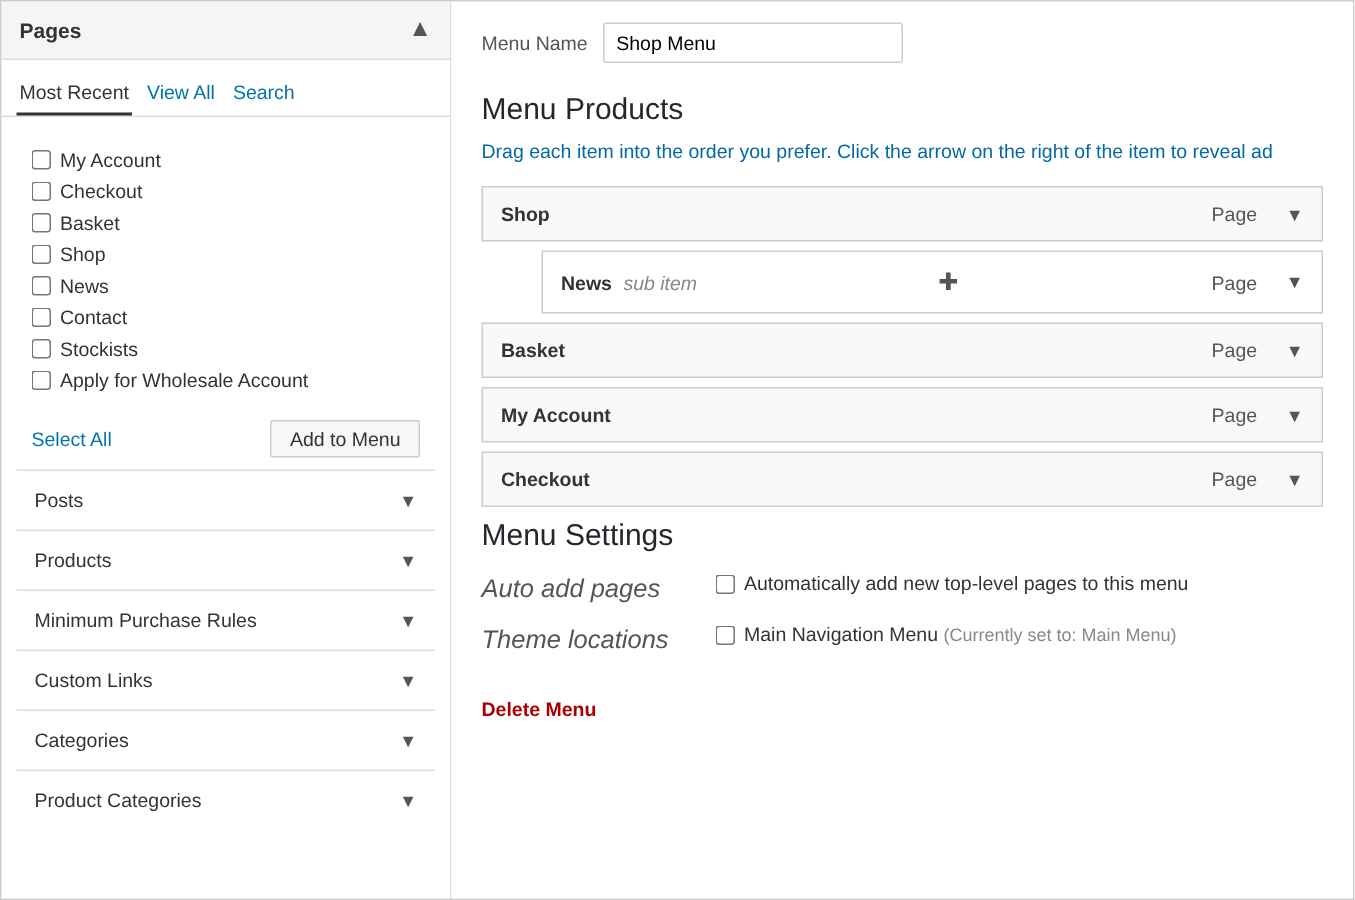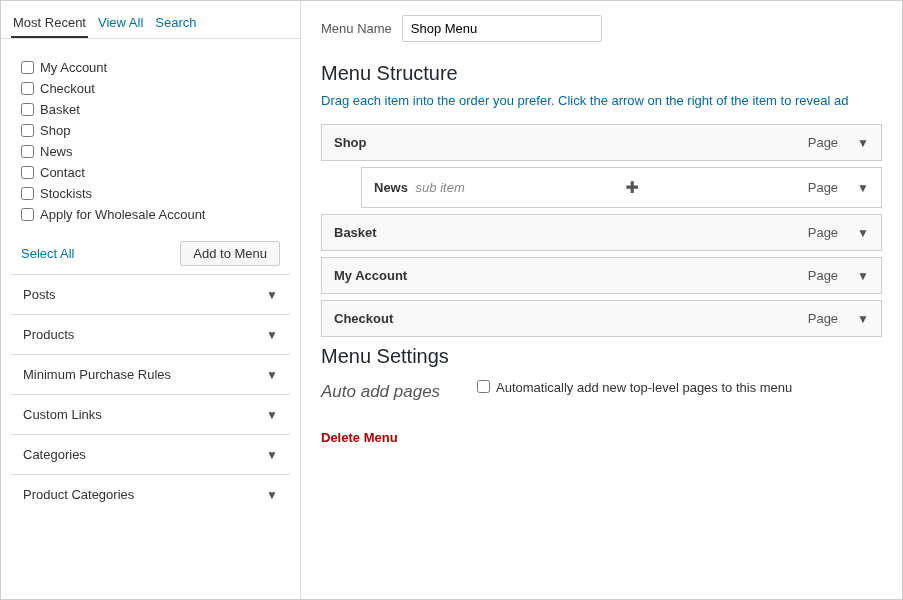--- a/index.html
+++ b/index.html
@@ -271,21 +271,21 @@
     .settings-row-label {
       width: 140px;
       font-style: italic;
       color: #555;
       padding-top: 2px;
       font-size: 17px;
     }
 
     .settings-row-content {
       display: flex;
-      align-items: flex-start;
+      align-items: flex-end;
       gap: 6px;
       font-size: 13px;
       flex: 1;
     }
 
     .settings-row-content input[type="checkbox"] {
       margin: 0;
     }
 
     .settings-row-content .auto-add-text {
@@ -315,20 +315,24 @@
     ::-webkit-scrollbar-track { background: #f1f1f1; }
     ::-webkit-scrollbar-thumb { background: #ccc; }
   </style>
 </head>
 <body>
 
 <div class="container">
 
   <div class="left-panel">
 
+    <div class="pages-header">
+      <span class="pages-header-title">Pages</span>
+      <button class="pages-collapse-btn">▲</button>
+    </div>
 
     <div class="tabs">
       <a class="tab active">Most Recent</a>
       <a class="tab">View All</a>
       <a class="tab" style="color:#0073aa;">Search</a>
     </div>
 
     <div class="left-panel-inner">
       <div class="pages-list">
 
@@ -422,21 +426,21 @@
     </div>
   </div>
 
   <div class="right-panel">
 
     <div class="menu-name-row">
       <span class="menu-name-label">Menu Name</span>
       <input class="menu-name-input" type="text" value="Shop Menu" style="">
     </div>
 
-    <h2 class="section-title">Menu Structure</h2>
+    <h2 class="section-title">Menu Products</h2>
     <p class="drag-hint">Drag each item into the order you prefer. Click the arrow on the right of the item to reveal ad</p>
 
     <div class="menu-item">
       <span class="menu-item-title">Shop</span>
       <div class="menu-item-right">
         <span class="menu-item-type">Page</span>
         <button class="menu-item-dropdown">▼</button>
       </div>
     </div>
 
@@ -484,18 +488,28 @@
       
       <div class="settings-row">
         <span class="settings-row-label">Auto add pages</span>
         <div class="settings-row-content">
           <input type="checkbox" id="auto-add" style="">
           <label for="auto-add" class="auto-add-text">Automatically add new top-level pages to this menu</label>
         </div>
       </div>
 
       
+      <div class="settings-row">
+        <span class="settings-row-label">Theme locations</span>
+        <div class="settings-row-content">
+          <input type="checkbox" id="theme-loc" style="">
+          <label for="theme-loc" class="theme-location-text">
+            <span>Main Navigation Menu</span>
+            <span class="currently-set">(Currently set to: Main Menu)</span>
+          </label>
+        </div>
+      </div>
 
       
       <a class="delete-menu-link" href="#">Delete Menu</a>
     </div>
   </div>
 </div>
 
 </body></html>

